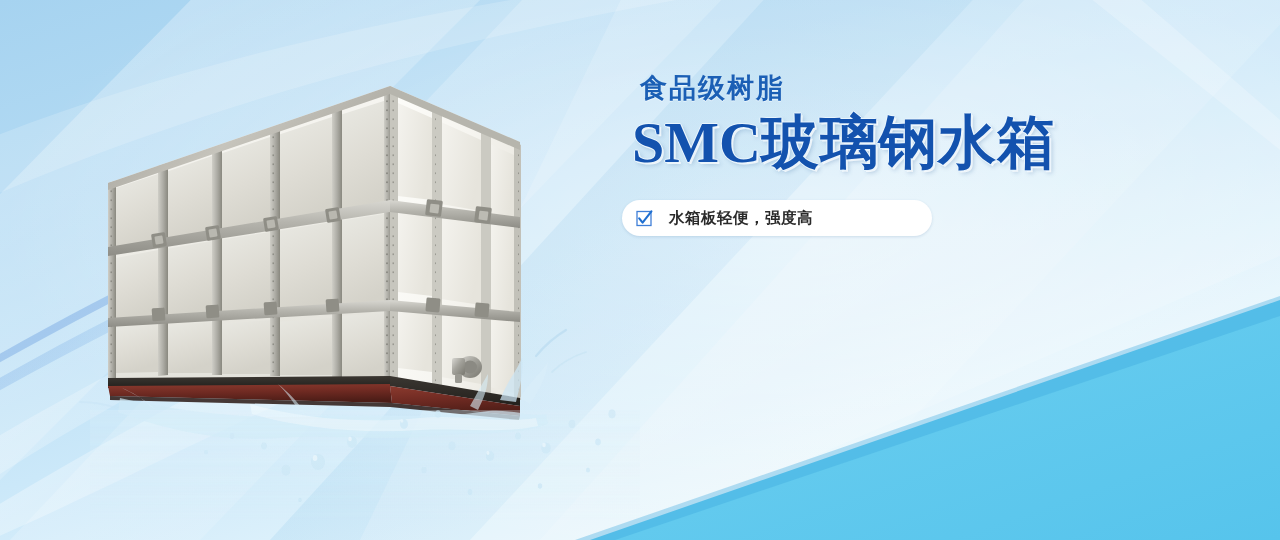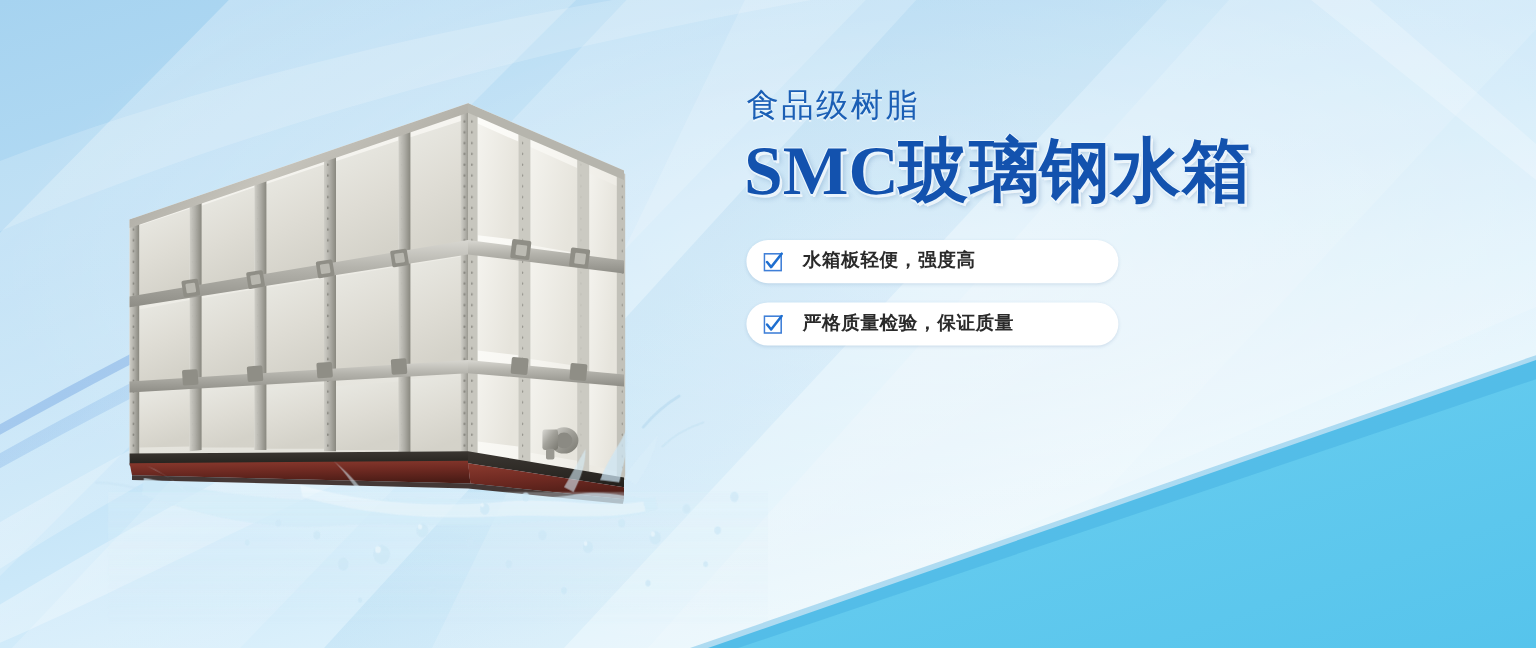--- a/index.html
+++ b/index.html
@@ -24,29 +24,29 @@
     pointer-events:none;
   }
   .tank-wrap svg{display:block;width:640px;height:540px;}
 
   
   .content{
     position:absolute;left:620px;top:0;width:660px;height:540px;
   }
 
   .eyebrow{
-    position:absolute;left:2px;top:70px;
-    font-size:27px;font-weight:normal;letter-spacing:2px;
+    position:absolute;left:20px;top:70px;
+    font-size:27px;font-weight:bold;letter-spacing:2px;
     color:#1b5fb5;
     text-shadow:0 1px 0 rgba(255,255,255,.55);
     white-space:nowrap;
   }
 
   .headline{
-    position:absolute;left:0px;top:104px;
+    position:absolute;left:12px;top:104px;
     font-size:58px;font-weight:bold;
     letter-spacing:1px;
     color:#1352ae;
     white-space:nowrap;
     text-shadow:
        1px 0 0 #e9f5fd, -1px 0 0 #e9f5fd,
        0 1px 0 #e9f5fd, 0 -1px 0 #e9f5fd,
        2px 2px 0 rgba(255,255,255,.75),
        3px 3px 4px rgba(40,90,150,.25);
   }
@@ -422,25 +422,16 @@
           <svg viewBox="0 0 17 17" xmlns="http://www.w3.org/2000/svg">
             <rect x="1" y="1.5" width="14" height="14" fill="none" stroke="#3f7fd8" stroke-width="1.3"></rect>
             <path d="M3.2 8.4 L6.6 12.6 L15.4 1.4" fill="none" stroke="#1f6fd0" stroke-width="2.1" stroke-linecap="round" stroke-linejoin="round"></path>
           </svg>
         </span>
         <span class="pill-text">水箱板轻便，强度高</span>
       </div>
 
 
 
-      <div class="pill">
-        <span class="pill-check">
-          <svg viewBox="0 0 17 17" xmlns="http://www.w3.org/2000/svg">
-            <rect x="1" y="1.5" width="14" height="14" fill="none" stroke="#3f7fd8" stroke-width="1.3"></rect>
-            <path d="M3.2 8.4 L6.6 12.6 L15.4 1.4" fill="none" stroke="#1f6fd0" stroke-width="2.1" stroke-linecap="round" stroke-linejoin="round"></path>
-          </svg>
-        </span>
-        <span class="pill-text">严格质量检验，保证质量</span>
-      </div>
 
     </div>
   </div>
 </div>
 
 </body></html>

